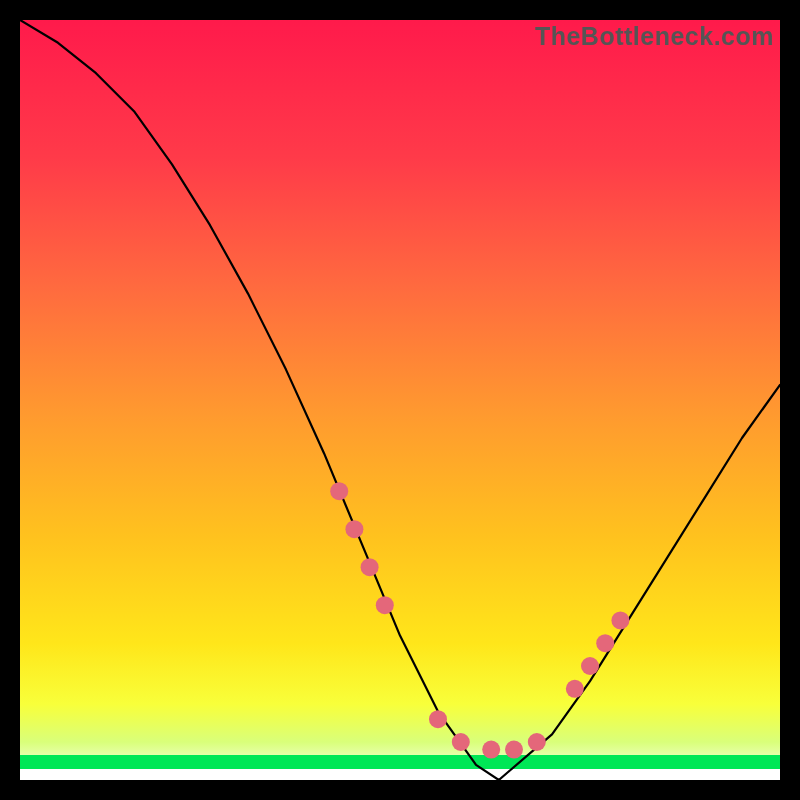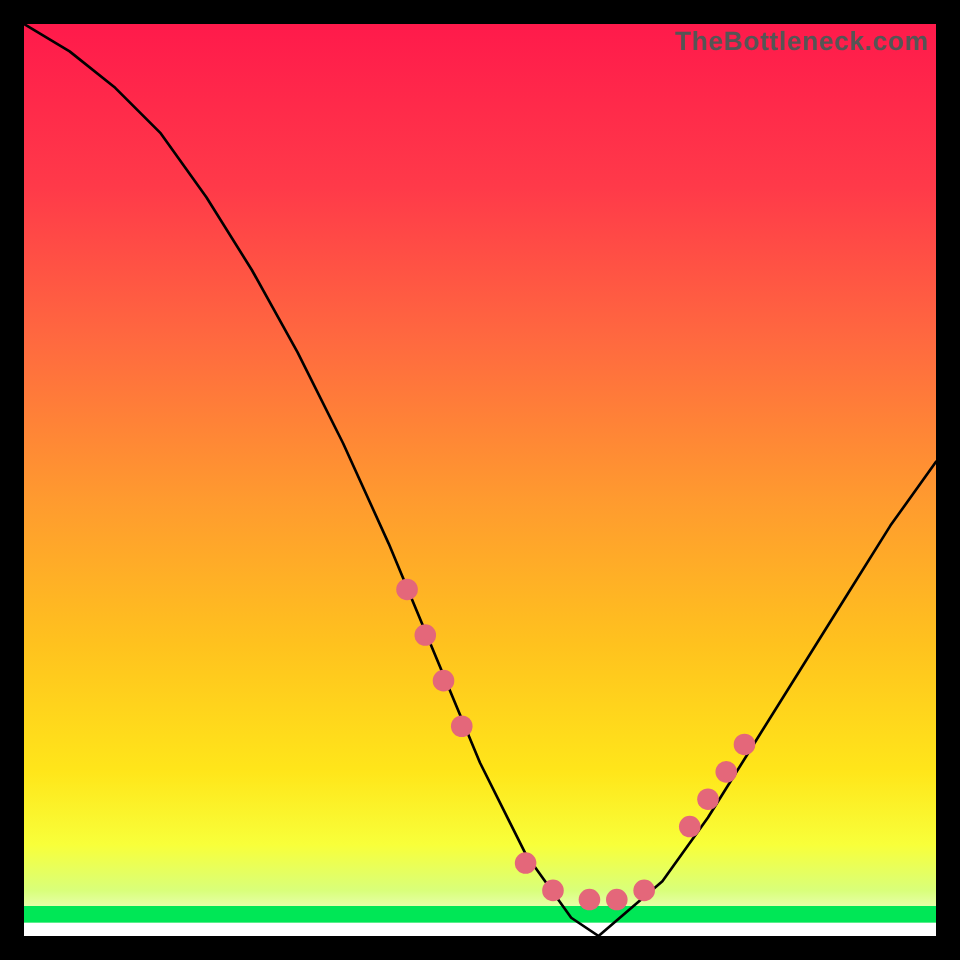--- a/index.html
+++ b/index.html
@@ -24,21 +24,21 @@
     left: 0;
     top: 0;
     width: 760px;
     height: 760px;
   }
   .watermark {
     position: absolute;
     top: 2px;
     right: 6px;
     color: #555;
-    font-size: 22px;
+    font-size: 25px;
     font-weight: 600;
     letter-spacing: 0.5px;
     user-select: none;
   }
   svg {
     display: block;
   }
 </style>
 </head>
 <body>

